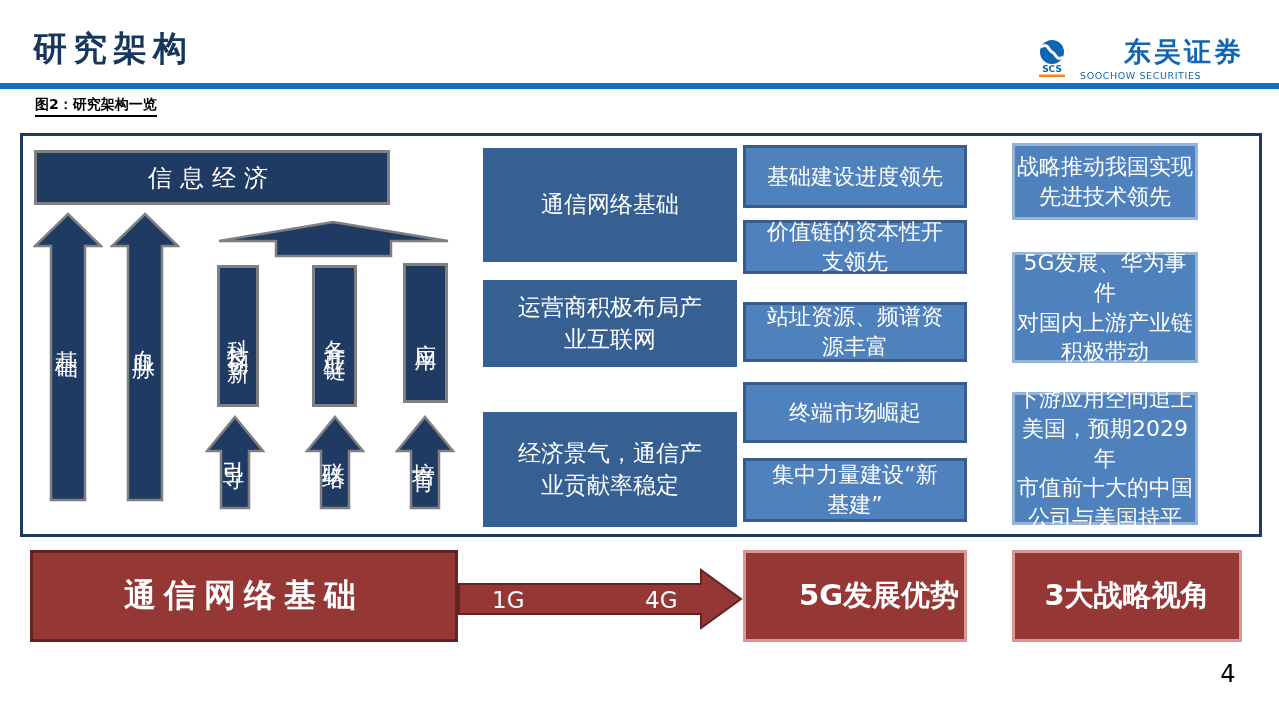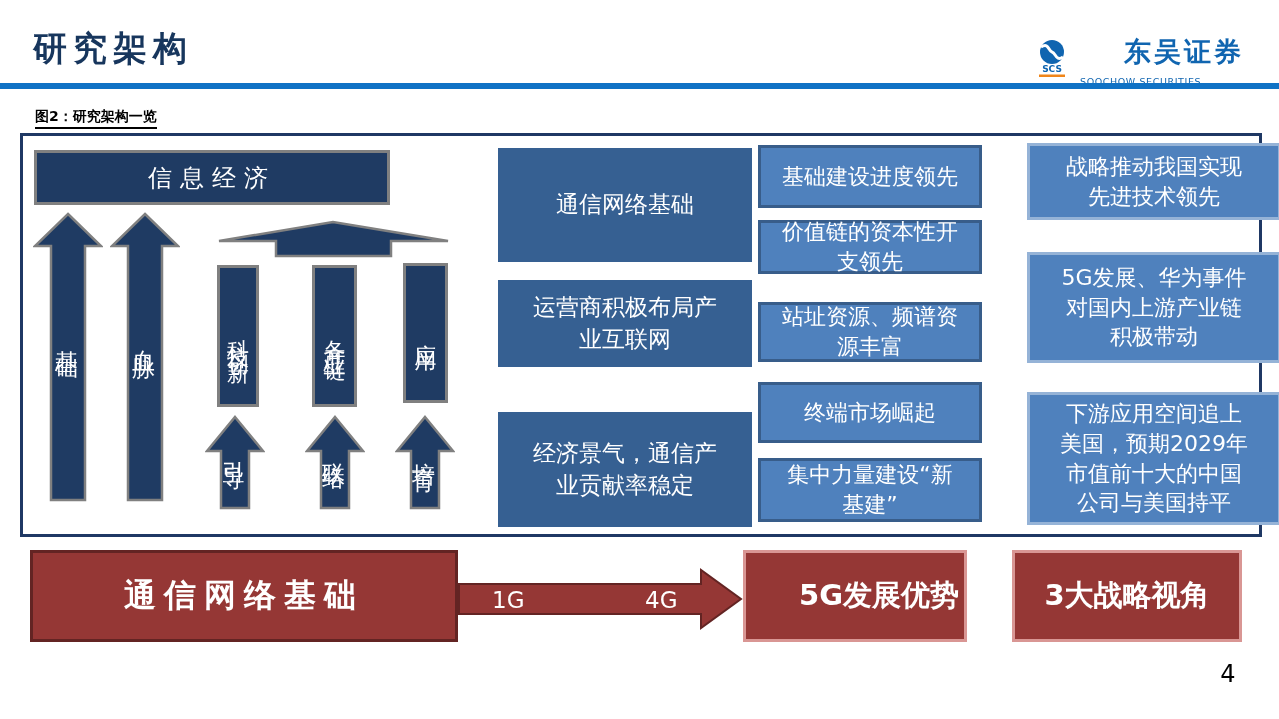--- a/index.html
+++ b/index.html
@@ -8,49 +8,49 @@
     --c-red:#953735; --c-redDark:#632423; --c-redPale:#D99694;
     --c-logoBlue:#1065B0; --c-logoOrange:#F08519;
   }
   *{margin:0;padding:0;box-sizing:border-box;}
   body{background:#e8e8e8;font-family:"DejaVu Sans",sans-serif;}
   .slide{position:relative;width:1279px;height:719px;background:#ffffff;overflow:hidden;}
 
   .title{position:absolute;left:33px;top:26px;font-size:34px;font-weight:bold;
          letter-spacing:6px;color:var(--c-title);}
   .rule{position:absolute;left:0;top:83px;width:1279px;height:6px;background:var(--c-rule);}
-  .caption{position:absolute;left:35px;top:108px;font-size:14px;font-weight:bold;color:#000;
+  .caption{position:absolute;left:35px;top:96px;font-size:14px;font-weight:bold;color:#000;
            border-bottom:2px solid #000;padding-bottom:1px;}
 
   .logo{position:absolute;left:1033px;top:38px;display:flex;align-items:flex-start;justify-content:center;}
   .logo-text{margin-left:7px;}
   .logo-cn{font-size:27px;font-weight:bold;letter-spacing:3px;color:var(--c-logoBlue);line-height:1.05;margin-left:44px;}
-  .logo-en{font-size:9.5px;letter-spacing:0.6px;color:var(--c-logoBlue);margin-top:10px;}
+  .logo-en{font-size:9.5px;letter-spacing:0.6px;color:var(--c-logoBlue);margin-top:4px;}
 
   .frame{position:absolute;left:20px;top:133px;width:1242px;height:404px;
          border:3px solid #1F3864;background:transparent;}
 
   .infobar{position:absolute;left:34px;top:150px;width:356px;height:55px;
            background:var(--c-navy);border:3px solid var(--c-navyBorder);
            display:flex;align-items:center;justify-content:center;
            color:#fff;font-size:24px;letter-spacing:8px;}
 
   .arrow-svg{position:absolute;}
   .vlabel{position:absolute;writing-mode:vertical-rl;text-orientation:upright;
           color:#fff;font-size:23px;letter-spacing:5px;line-height:1;}
   .pillar{position:absolute;background:var(--c-navy);border:3px solid var(--c-navyBorder);
           color:#fff;writing-mode:vertical-rl;text-orientation:upright;
           display:flex;align-items:center;justify-content:center;
           font-size:22px;letter-spacing:7px;line-height:1;}
 
   .bbox{position:absolute;color:#fff;display:flex;align-items:center;justify-content:center;
-        text-align:center;white-space:pre-line;line-height:1.35;margin-left:15px;}
+        text-align:center;white-space:pre-line;line-height:1.35;}
   .b2{background:var(--c-mid);width:254px;left:483px;font-size:23px;}
   .b3{background:var(--c-light);border:3px solid var(--c-lightBorder);width:224px;left:743px;font-size:22px;}
-  .b4{background:var(--c-light);border:3px solid var(--c-paleBorder);width:254px;left:1012px;font-size:22px;}
+  .b4{background:var(--c-light);border:3px solid var(--c-paleBorder);width:186px;left:1012px;font-size:22px;}
 
   .redbox{position:absolute;top:550px;height:92px;background:var(--c-red);color:#fff;
           display:flex;align-items:center;justify-content:center;text-align:center;}
   .red1{left:30px;width:428px;border:3px solid var(--c-redDark);
         font-size:32px;font-weight:bold;letter-spacing:8px;}
   .red2{left:743px;width:224px;border:3px solid var(--c-redPale);font-size:29px;font-weight:bold;padding-left:48px;}
   .red3{left:1012px;width:230px;border:3px solid var(--c-redPale);font-size:29px;font-weight:bold;}
   .glabel{position:absolute;top:587px;color:#fff;font-size:23px;}
 
   .pagenum{position:absolute;left:1208px;top:660px;width:40px;text-align:center;

